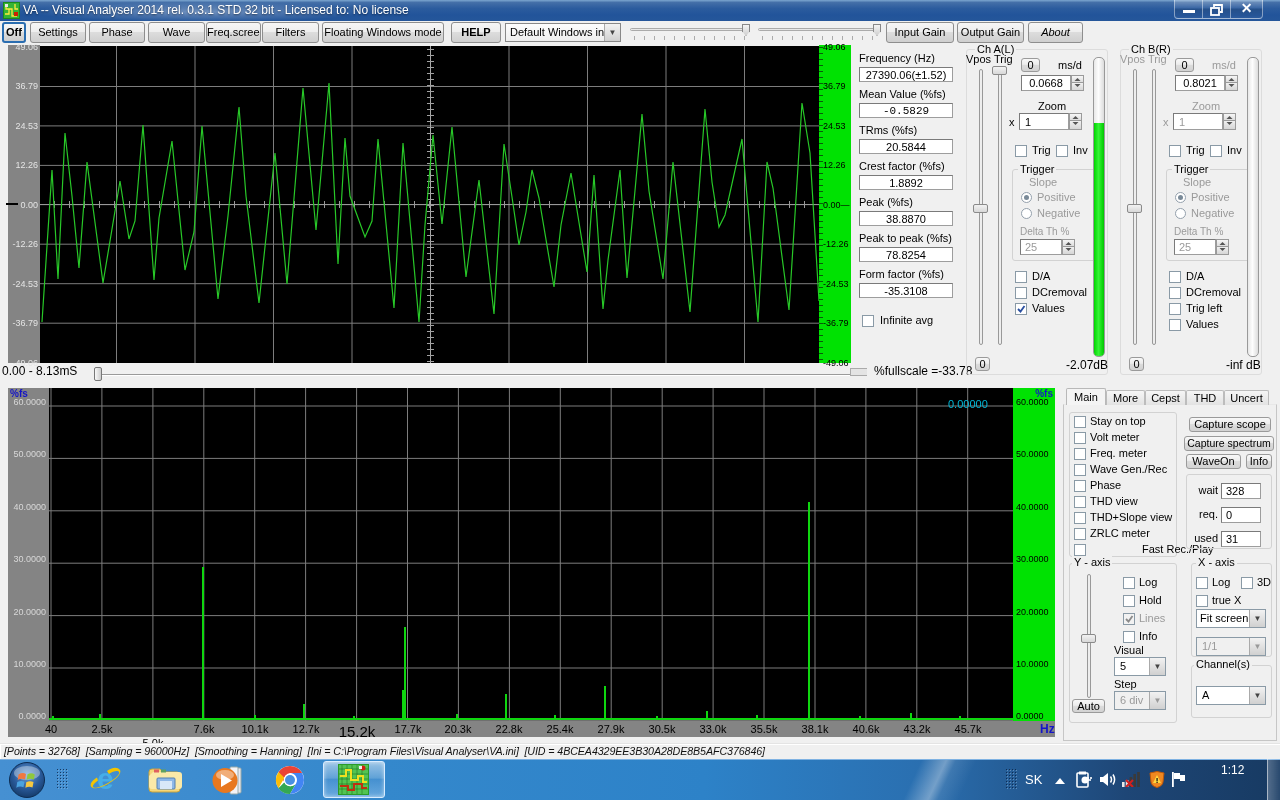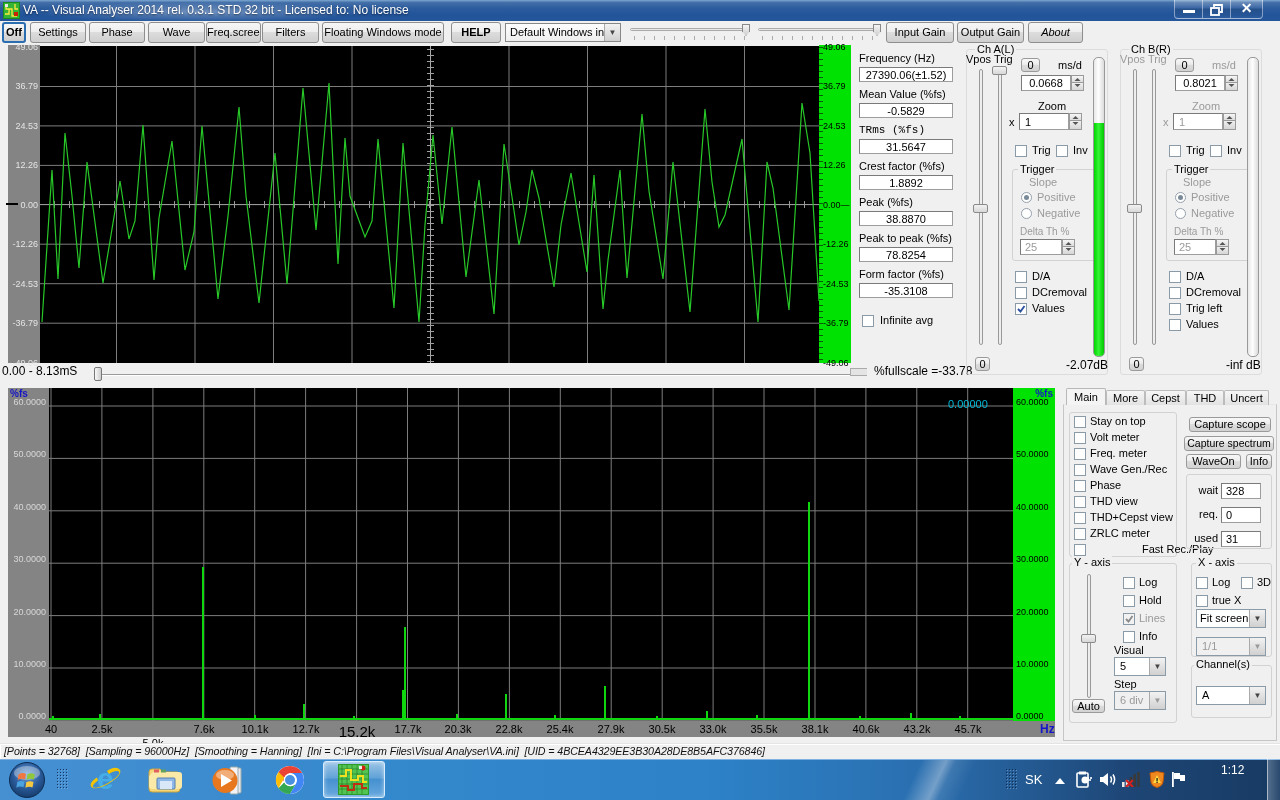--- a/index.html
+++ b/index.html
@@ -294,23 +294,23 @@
       <rect x="0" y="314" width="4" height="1" fill="#0a5a0a"></rect>
     </svg>
   </div>
 <div class="lab" style="left:2px;top:364px;font-size:12px;">0.00 - 8.13mS</div>
 <div class="abs" style="left:94px;top:374px;width:773px;height:2px;background:#9a9a9a;border-bottom:1px solid #fff;"></div>
 <div class="abs" style="left:850px;top:368px;width:17px;height:8px;background:#e4e4e4;border:1px solid #aaa;border-right:none;"></div>
 <div class="abs" style="left:94px;top:367px;width:8px;height:14px;background:linear-gradient(to right,#f8f8f8,#ccc);border:1px solid #777;border-radius:2px;"></div>
 <div class="lab" style="left:859px;top:52px;">Frequency (Hz)</div>
 <div class="box" style="left:859px;top:67px;width:94px;height:15px;line-height:14px;">27390.06(±1.52)</div>
 <div class="lab" style="left:859px;top:88px;">Mean Value (%fs)</div>
-<div class="box" style="left:859px;top:103px;width:94px;height:15px;line-height:14px;">-0.5829</div>
-<div class="lab" style="left:859px;top:124px;font-family:Liberation Mono, monospace;">TRms (%fs)</div>
-<div class="box" style="left:859px;top:139px;width:94px;height:15px;line-height:14px;">31.5647</div>
+<div class="box" style="left:859px;top:103px;width:94px;height:15px;line-height:14px;font-family:Liberation Mono, monospace;">-0.5829</div>
+<div class="lab" style="left:859px;top:124px;">TRms (%fs)</div>
+<div class="box" style="left:859px;top:139px;width:94px;height:15px;line-height:14px;">20.5844</div>
 <div class="lab" style="left:859px;top:160px;">Crest factor (%fs)</div>
 <div class="box" style="left:859px;top:175px;width:94px;height:15px;line-height:14px;">1.8892</div>
 <div class="lab" style="left:859px;top:196px;">Peak (%fs)</div>
 <div class="box" style="left:859px;top:211px;width:94px;height:15px;line-height:14px;">38.8870</div>
 <div class="lab" style="left:859px;top:232px;">Peak to peak (%fs)</div>
 <div class="box" style="left:859px;top:247px;width:94px;height:15px;line-height:14px;">78.8254</div>
 <div class="lab" style="left:859px;top:268px;">Form factor (%fs)</div>
 <div class="box" style="left:859px;top:283px;width:94px;height:15px;line-height:14px;">-35.3108</div>
 <div class="cb" style="left:862px;top:315px;"></div>
 <div class="lab" style="left:880px;top:314px;">Infinite avg</div>
@@ -560,21 +560,21 @@
 <div class="lab" style="left:1090px;top:431px;">Volt meter</div>
 <div class="cb" style="left:1074px;top:448px;"></div>
 <div class="lab" style="left:1090px;top:447px;">Freq. meter</div>
 <div class="cb" style="left:1074px;top:464px;"></div>
 <div class="lab" style="left:1090px;top:463px;">Wave Gen./Rec</div>
 <div class="cb" style="left:1074px;top:480px;"></div>
 <div class="lab" style="left:1090px;top:479px;">Phase</div>
 <div class="cb" style="left:1074px;top:496px;"></div>
 <div class="lab" style="left:1090px;top:495px;">THD view</div>
 <div class="cb" style="left:1074px;top:512px;"></div>
-<div class="lab" style="left:1090px;top:511px;">THD+Cepst view</div>
+<div class="lab" style="left:1090px;top:511px;">THD+Slope view</div>
 <div class="cb" style="left:1074px;top:528px;"></div>
 <div class="lab" style="left:1090px;top:527px;">ZRLC meter</div>
 <div class="cb" style="left:1074px;top:544px;"></div>
 <div class="lab" style="left:1142px;top:543px;">Fast Rec./Play</div>
 <div class="sbtn" style="left:1189px;top:417px;width:82px;height:15px;line-height:13px;">Capture scope</div>
 <div class="sbtn" style="left:1184px;top:436px;width:90px;font-size:10.5px;height:15px;line-height:13px;">Capture spectrum</div>
 <div class="sbtn" style="left:1186px;top:454px;width:55px;height:15px;line-height:13px;">WaveOn</div>
 <div class="sbtn" style="left:1246px;top:454px;width:26px;height:15px;line-height:13px;">Info</div>
 <div class="gb" style="left:1186px;top:474px;width:86px;height:75px;"></div>
 <div class="lab" style="left:1192px;top:484px;width:26px;text-align:right;">wait</div>

